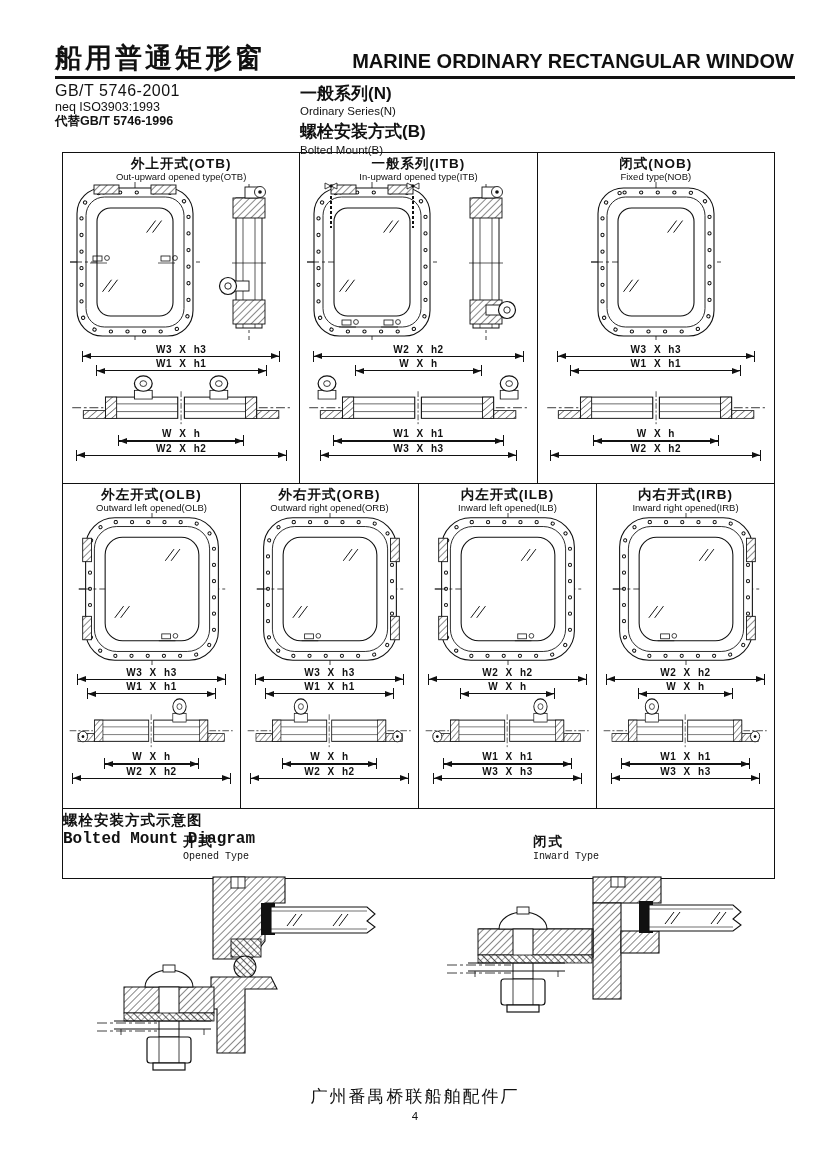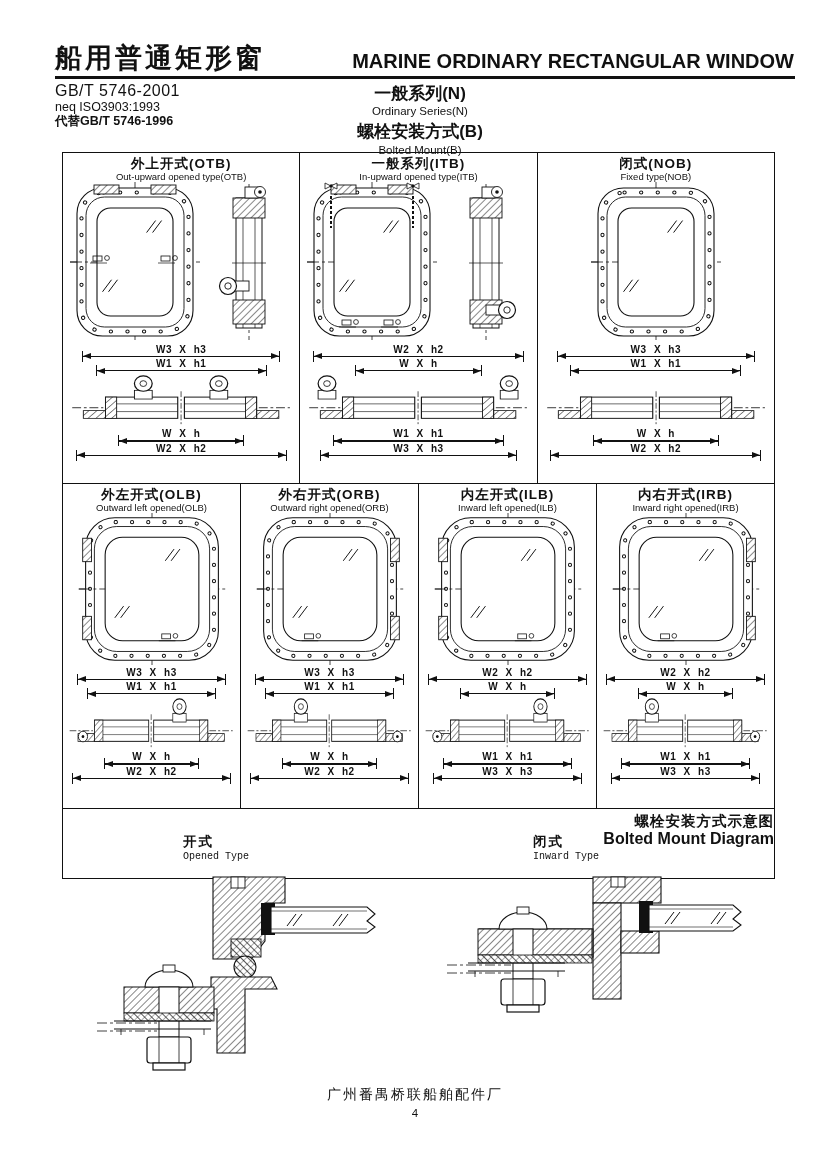--- a/index.html
+++ b/index.html
@@ -5,21 +5,21 @@
   html,body{margin:0;padding:0;background:#e8e8e8;}
   .page{position:relative;width:830px;height:1175px;background:#fff;margin:0 auto;
         font-family:"Liberation Sans",sans-serif;color:#111;overflow:hidden;}
   
   .hdr-cn{position:absolute;left:55px;top:40px;font-size:27px;font-weight:bold;letter-spacing:3px;}
   .hdr-en{position:absolute;right:36px;top:50px;font-size:20px;font-weight:bold;letter-spacing:0px;}
   .hdr-rule{position:absolute;left:55px;top:76px;width:740px;height:3px;background:#111;}
   .std1{position:absolute;left:55px;top:82px;font-size:16px;letter-spacing:.5px;}
   .std2{position:absolute;left:55px;top:100px;font-size:12.5px;}
   .std3{position:absolute;left:55px;top:113px;font-size:12.5px;font-weight:bold;}
-  .series{position:absolute;left:300px;top:84px;width:240px;text-align:center;}
+  .series{position:absolute;left:300px;top:84px;width:240px;text-align:left;}
   .series .s1{font-size:17px;font-weight:bold;line-height:1.2;}
   .series .s2{font-size:11.5px;line-height:1.3;}
   .series .s3{font-size:17px;font-weight:bold;margin-top:3px;line-height:1.2;}
   .series .s4{font-size:11.5px;line-height:1.25;}
   
   .grid{position:absolute;left:62px;top:152px;width:713px;height:727px;
         border:1.6px solid #111;box-sizing:border-box;}
   .row{display:flex;border-bottom:1.4px solid #111;}
   .row1{height:330px;}
   .row2{height:324px;}
@@ -37,34 +37,34 @@
   .dim-line i{position:absolute;top:-2.5px;width:0;height:0;
               border-top:3px solid transparent;border-bottom:3px solid transparent;}
   .dim-line i.l{left:0;border-right:8px solid #111;}
   .dim-line i.r{right:0;border-left:8px solid #111;}
   .dim-line::before,.dim-line::after{content:'';position:absolute;top:-5px;width:1px;height:11px;background:#111;}
   .dim-line::before{left:-1px;}
   .dim-line::after{right:-1px;}
   .sec-svg{width:100%;height:56px;}
   
   .row3{position:relative;height:272px;}
-  .bm-title{position:absolute;left:0;top:4px;width:100%;text-align:right;}
+  .bm-title{position:absolute;left:0;top:4px;width:100%;text-align:left;font-family:Liberation Mono, monospace;}
   .bm-title .t1{font-size:14.5px;font-weight:bold;letter-spacing:1px;line-height:1.2;}
   .bm-title .t2{font-size:16px;font-weight:bold;line-height:1.15;}
   .bm-label{position:absolute;text-align:left;font-family:Liberation Mono, monospace;}
   .bm-label .b1{font-size:13.5px;font-weight:bold;letter-spacing:2px;line-height:1.2;}
   .bm-label .b2{font-size:10px;line-height:1.2;}
   .bm-label.left{left:120px;top:26px;width:110px;}
   .bm-label.right{left:470px;top:26px;width:110px;}
   .bm-svg{position:absolute;}
   #bm-left{left:30px;top:54px;}
   #bm-right{left:380px;top:54px;}
   
   .foot{position:absolute;left:0;top:1086px;width:100%;text-align:center;}
-  .foot .f1{font-size:14px;letter-spacing:2px;line-height:1.25;}
+  .foot .f1{font-size:17px;letter-spacing:2px;line-height:1.25;}
   .foot .f2{font-size:12.5px;font-weight:bold;letter-spacing:1px;line-height:1.3;}
   .foot .f3{font-size:11.5px;margin-top:3px;}
 </style>
 </head>
 <body>
 
 <div class="page">
 
   <div class="hdr-cn">船用普通矩形窗</div>
   <div class="hdr-en">MARINE ORDINARY RECTANGULAR WINDOW</div>

